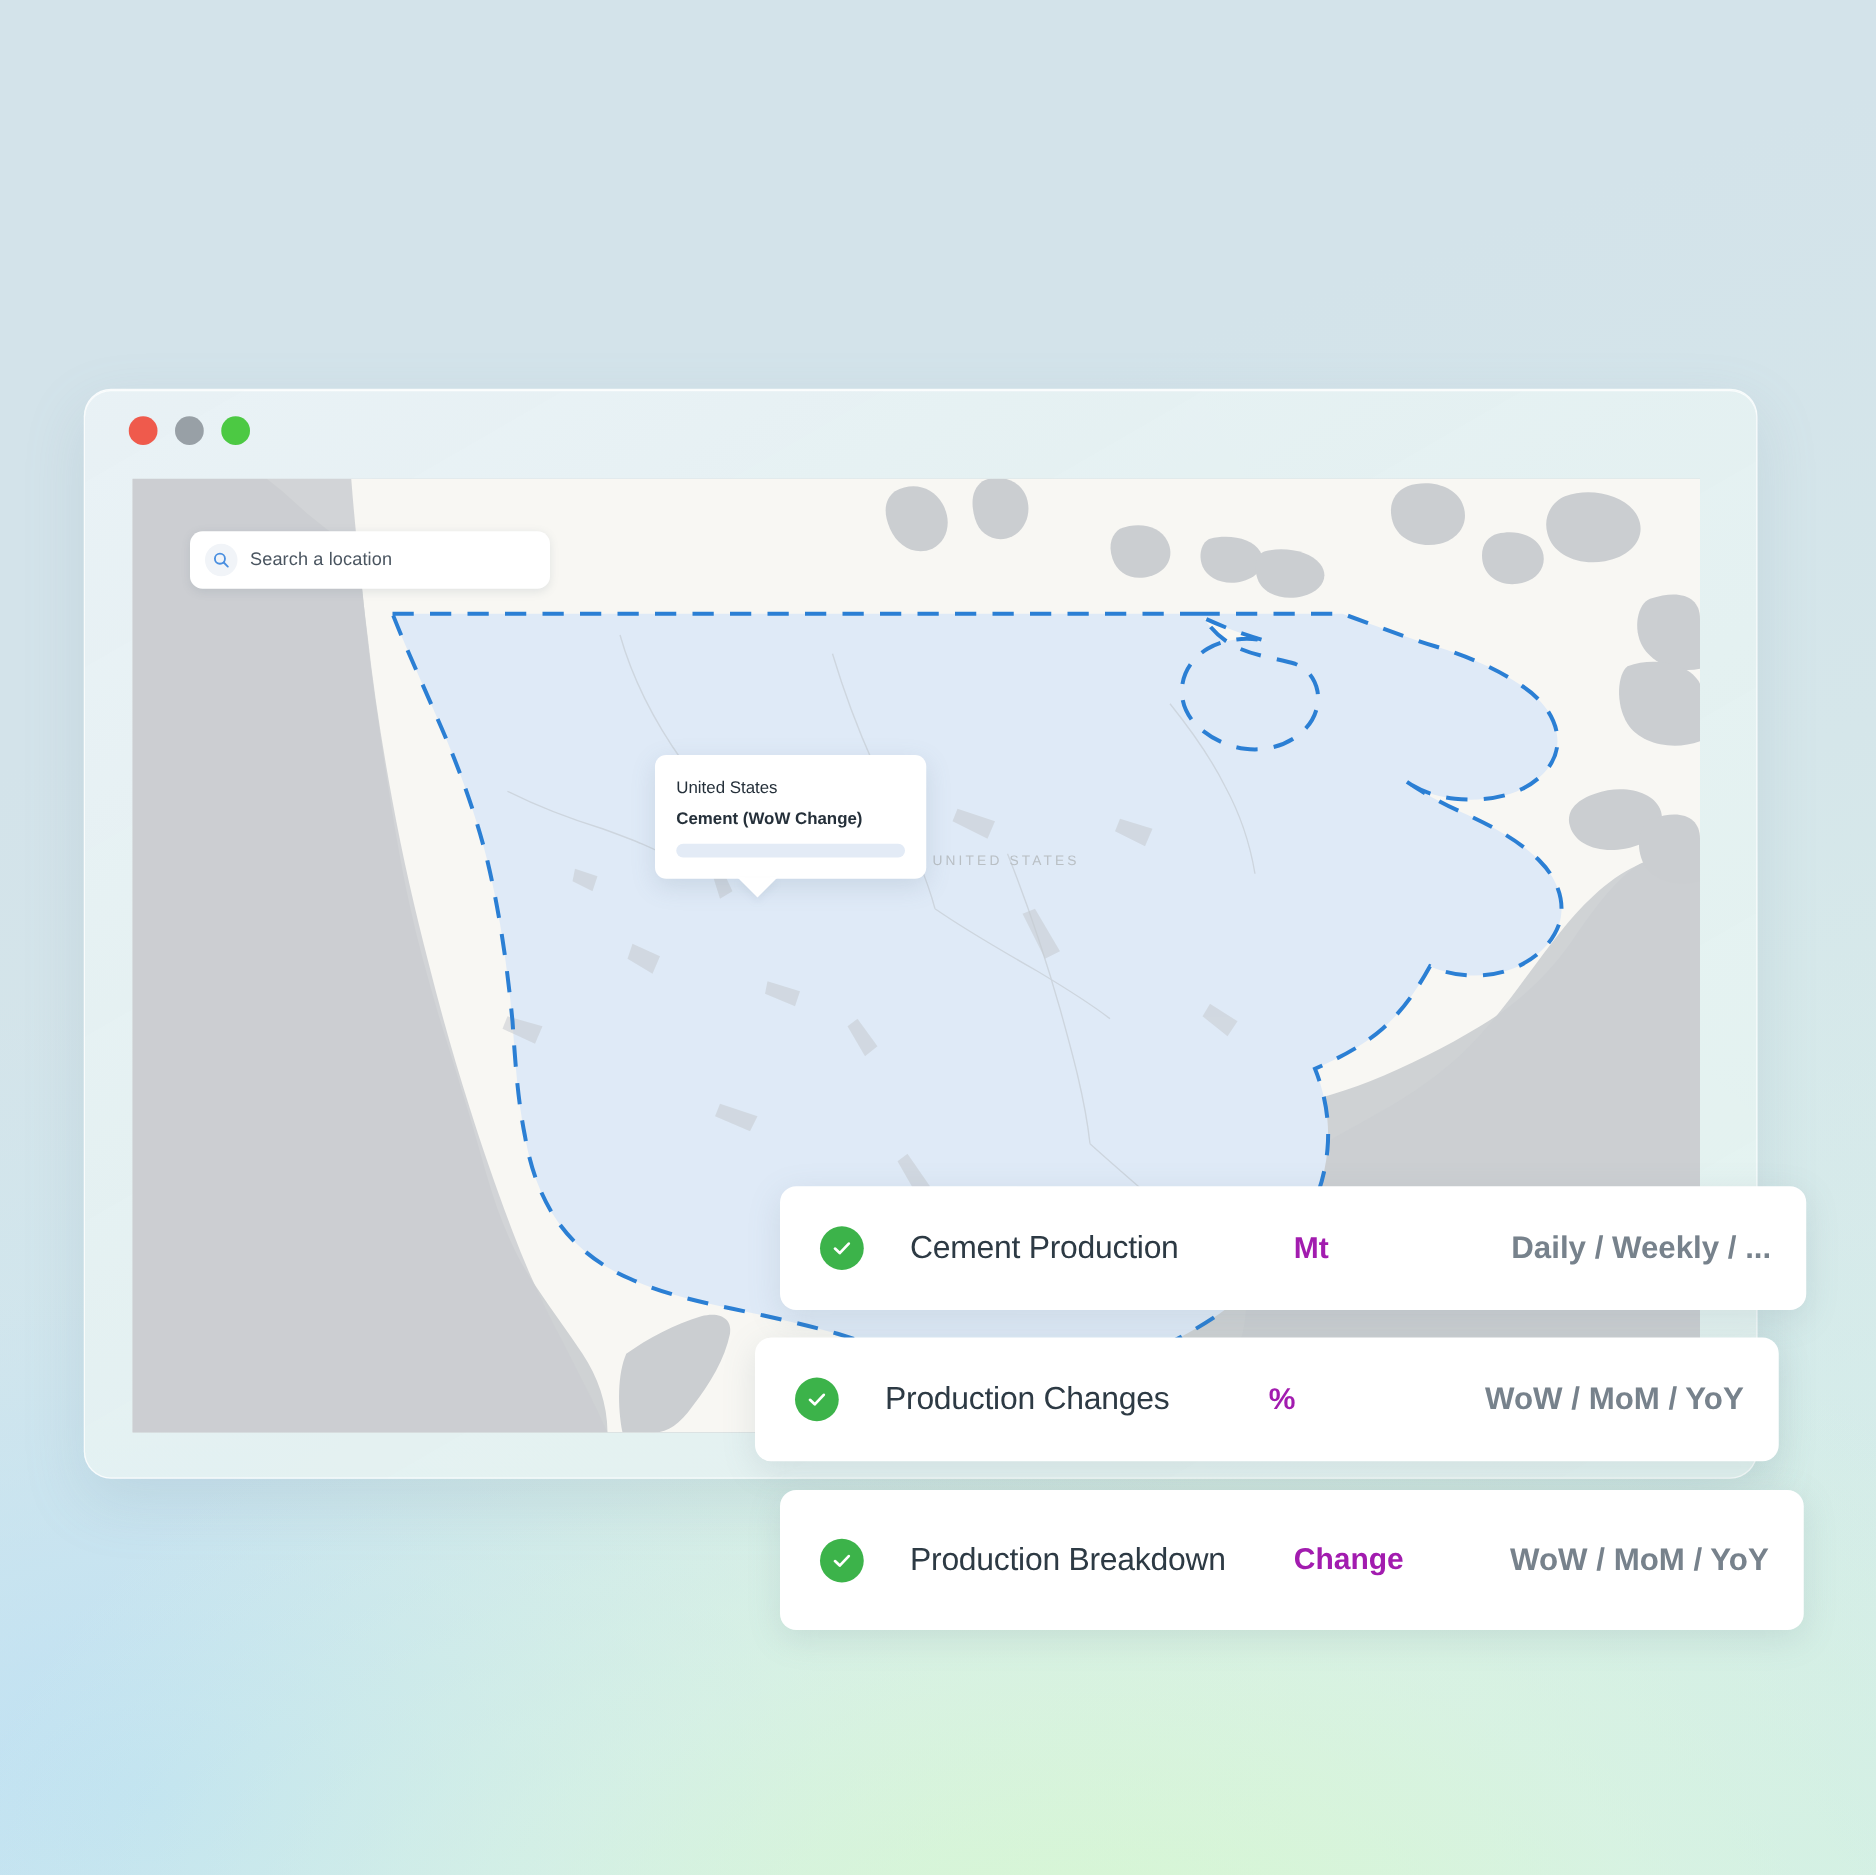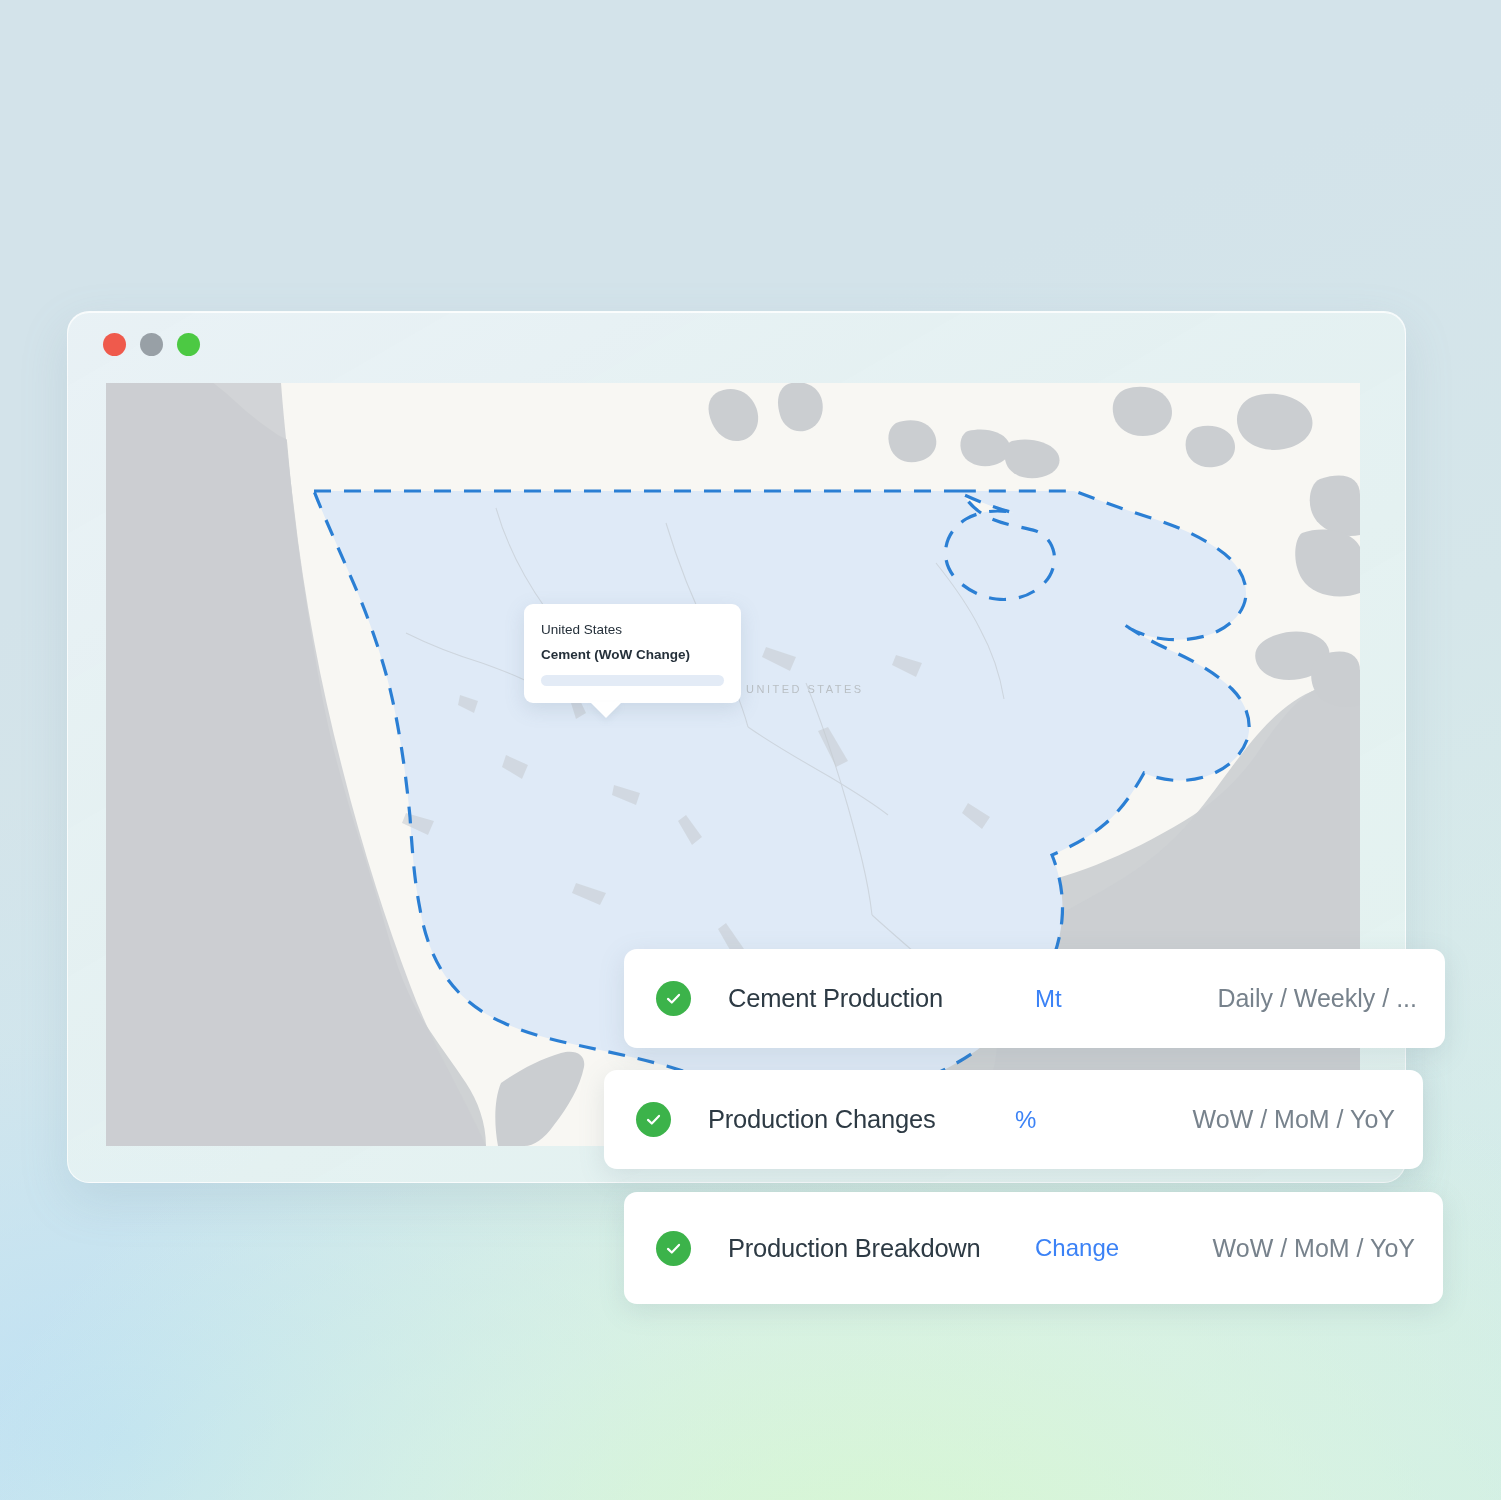--- a/index.html
+++ b/index.html
@@ -179,30 +179,30 @@
     margin-left: 37px;
     font-size: 25.5px;
     color: #2d3a44;
     font-weight: 400;
     letter-spacing: -0.2px;
     white-space: nowrap;
   }
   .card-unit {
     position: absolute;
     font-size: 24px;
-    color: #3b82f6;
-    font-weight: 400;
+    color: #a21caf;
+    font-weight: 700;
     white-space: nowrap;
   }
   .card-period {
     position: absolute;
     right: 28px;
     font-size: 25px;
     color: #77828c;
-    font-weight: 400;
+    font-weight: 700;
     white-space: nowrap;
     text-align: center;
   }
   #card-1 .card-unit { left: 411px; }
   #card-2 .card-unit { left: 411px; }
   #card-3 .card-unit { left: 411px; }
 </style>
 </head>
 <body>
 
@@ -439,20 +439,29 @@
           C 326 574 318 550 314 526
           C 308 496 306 464 304 434
           C 300 392 294 348 284 306
           C 274 266 260 228 244 192
           C 232 164 219 136 208 108 Z"></path>
       </g>
     </svg>
 
     <div class="map-label" style="left:640px; top:300px;">UNITED STATES</div>
 
+    <div id="search-box">
+      <span id="search-icon-wrap">
+        <svg width="14" height="14" viewBox="0 0 16 16" fill="none" stroke="#4a8fe0" stroke-width="1.7" stroke-linecap="round">
+          <circle cx="6.8" cy="6.8" r="4.6"></circle>
+          <line x1="10.3" y1="10.3" x2="14" y2="14"></line>
+        </svg>
+      </span>
+      <span id="search-placeholder">Search a location</span>
+    </div>
 
     <div id="tooltip">
       <div id="tooltip-title">United States</div>
       <div id="tooltip-subtitle">Cement (WoW Change)</div>
       <div id="tooltip-bar"></div>
       <div id="tooltip-pointer"></div>
     </div>
 
   </div>
 </div>

